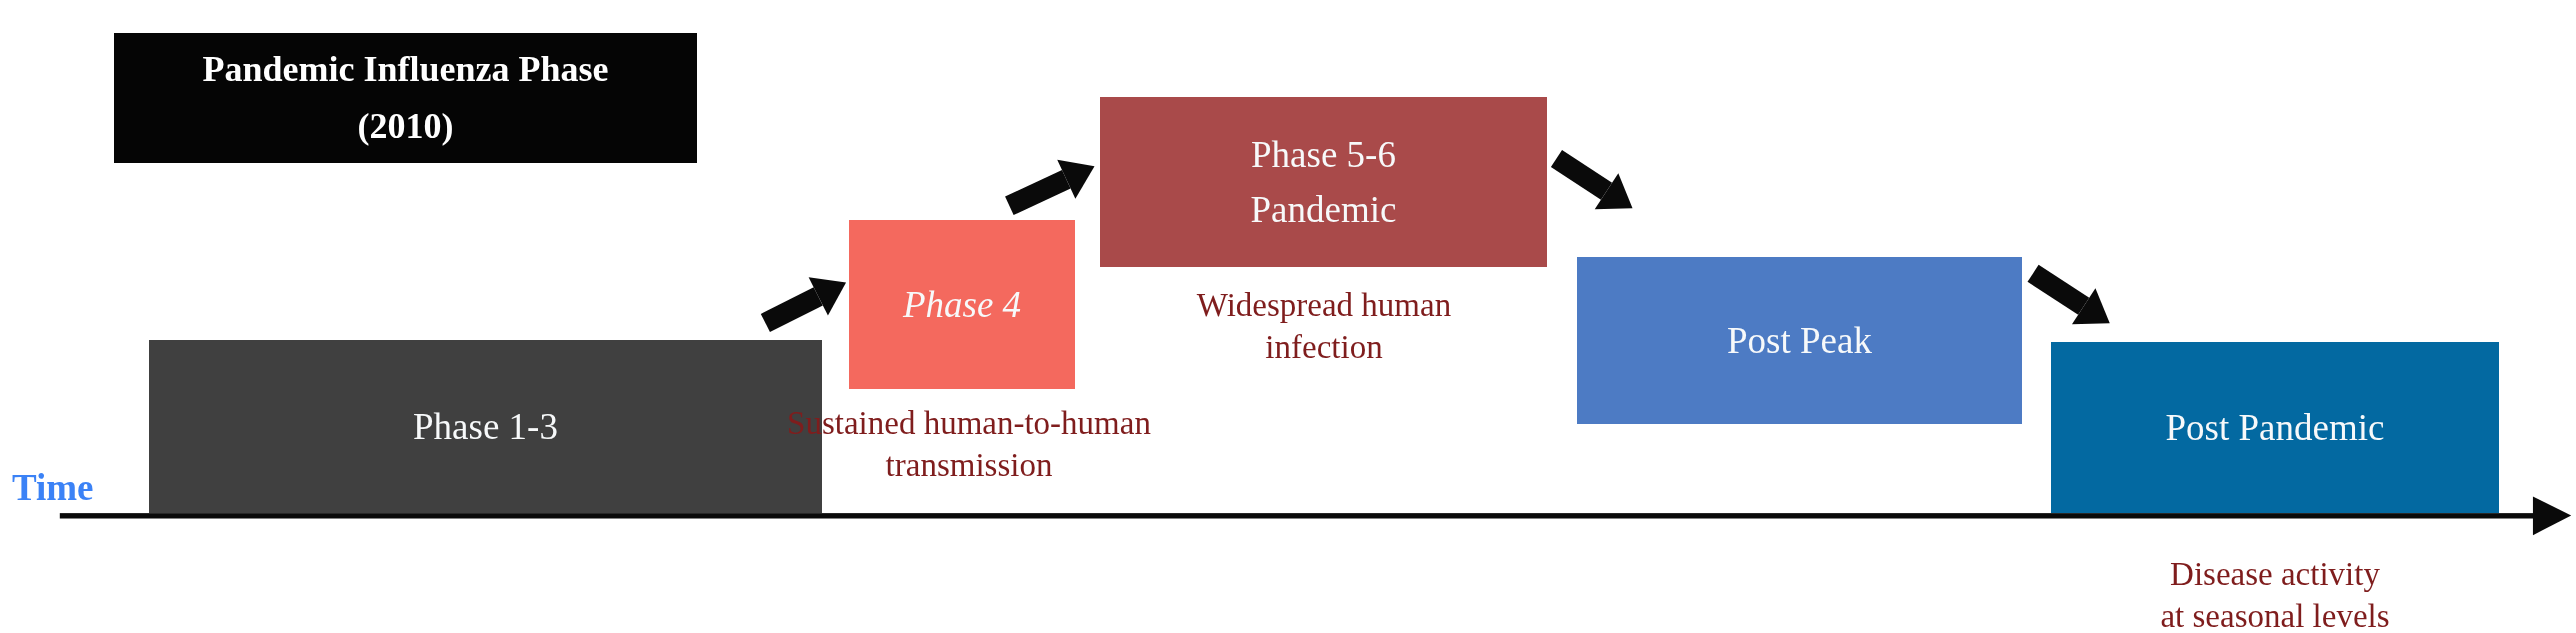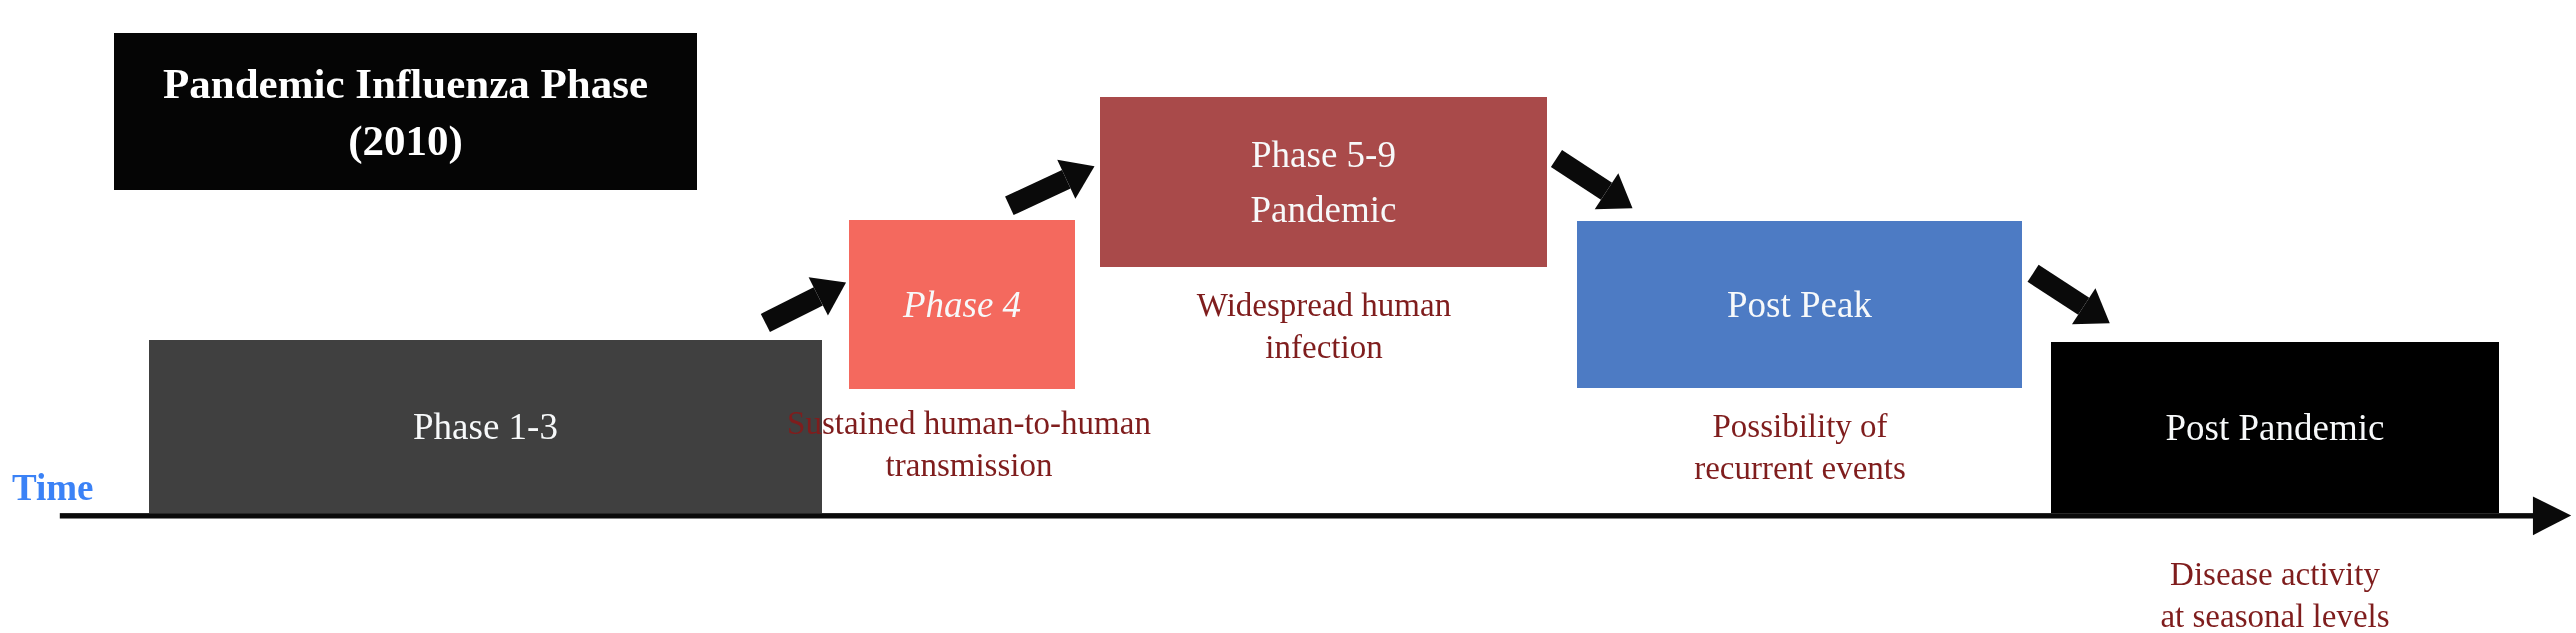--- a/index.html
+++ b/index.html
@@ -8,25 +8,25 @@
     width: 2576px;
     height: 634px;
     background: #ffffff;
     overflow: hidden;
     font-family: "Liberation Serif", "DejaVu Serif", serif;
   }
   .abs { position: absolute; }
 
   
   .title-box {
-    left: 114px; top: 33px; width: 583px; height: 157px;
+    left: 114px; top: 33px; width: 583px; height: 130px;
     background: #050505;
     color: #ffffff;
     display: flex; flex-direction: column; align-items: center; justify-content: center;
-    font-weight: bold; font-size: 43px; line-height: 57px;
+    font-weight: bold; font-size: 36px; line-height: 57px;
     text-align: center;
   }
 
   
   .phase-box {
     display: flex; flex-direction: column; align-items: center; justify-content: center;
     color: #f7f9fa;
     font-size: 37px; line-height: 55px;
     text-align: center;
   }
@@ -70,47 +70,43 @@
 
   <div class="abs phase-box box-phase13" style="background: #404040;">
     <div>Phase 1-3</div>
   </div>
 
   <div class="abs phase-box box-phase4" style="background: rgb(244, 105, 94); font-style: italic;">
     <div>Phase 4</div>
   </div>
 
   <div class="abs phase-box box-phase56" style="background: rgb(169, 74, 74);">
-    <div>Phase 5-9</div>
+    <div>Phase 5-6</div>
     <div>Pandemic</div>
   </div>
 
-  <div class="abs phase-box box-postpeak" style="background: rgb(77, 123, 196);">
+  <div class="abs phase-box box-postpeak" style="background: rgb(77, 123, 196); margin-top: 36px;">
     <div>Post Peak</div>
   </div>
 
-  <div class="abs phase-box box-postpandemic" style="background: #000000; text-align: right;">
+  <div class="abs phase-box box-postpandemic" style="background: #0369a1; text-align: right;">
     <div>Post Pandemic</div>
   </div>
 
 
   <div class="abs caption cap-phase4">
     <div>Sustained human-to-human</div>
     <div>transmission</div>
   </div>
 
   <div class="abs caption cap-phase56">
     <div>Widespread human</div>
     <div>infection</div>
   </div>
 
-  <div class="abs caption cap-postpeak">
-    <div>Possibility of</div>
-    <div>recurrent events</div>
-  </div>
 
   <div class="abs caption cap-postpandemic">
     <div>Disease activity</div>
     <div>at seasonal levels</div>
   </div>
 
   <div class="abs time-label">Time</div>
 
   <svg class="abs overlay" width="2576" height="634" viewBox="0 0 4308 1060">
 

